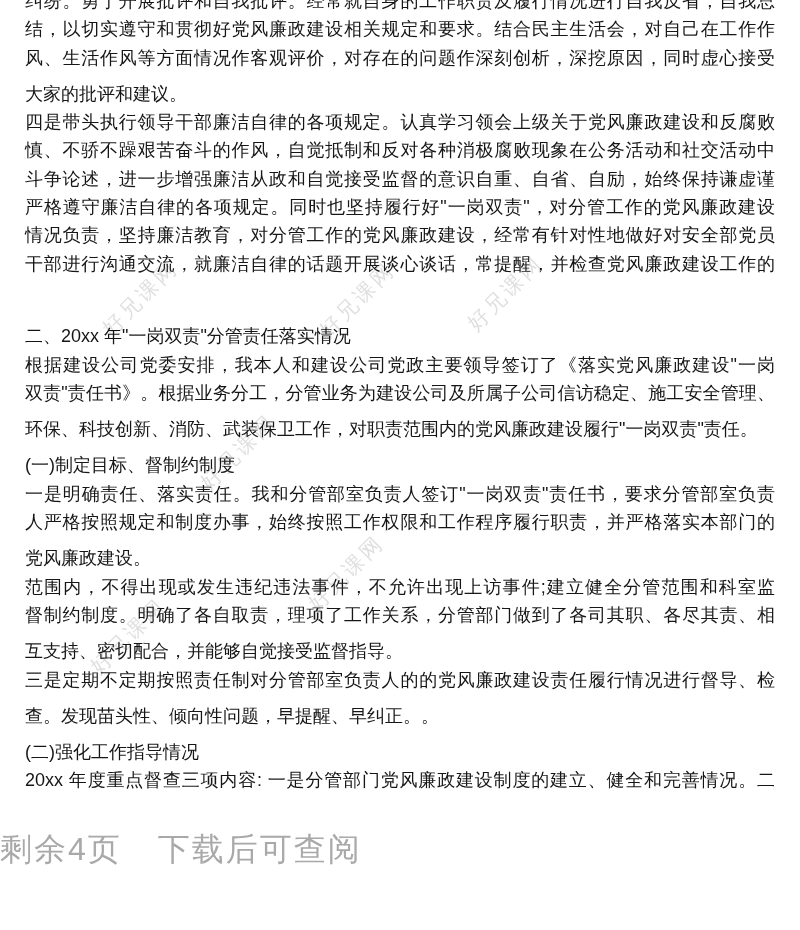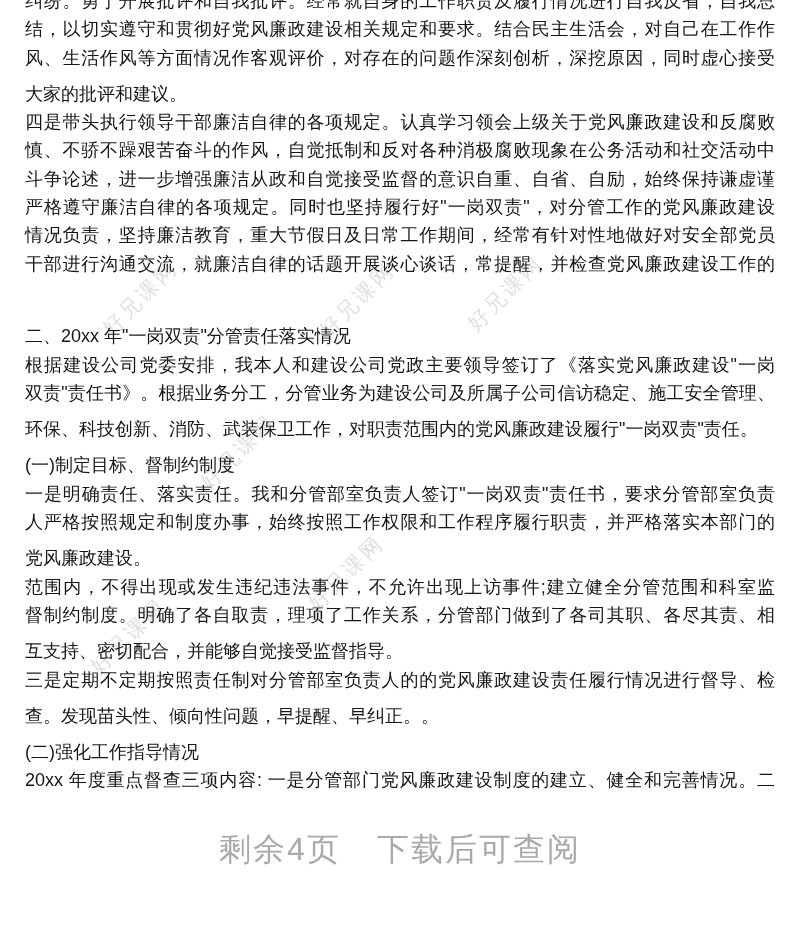--- a/index.html
+++ b/index.html
@@ -41,21 +41,20 @@
   .line.end{
     text-align-last:left;
     margin-top:8px;
   }
   .line.blank{height:28.3px;}
   
   .footer-note{
     position:absolute;
     top:831px;left:0;right:0;
     z-index:1;
-    text-align:center;
     color:#a9a9a9;
     font-size:32px;
     line-height:36px;
     letter-spacing:2px;
   }
   .footer-note .gap{display:inline-block;width:36px;}
 </style>
 </head>
 <body>
 
@@ -72,21 +71,21 @@
 
   <div class="doc-text">
       <div class="line">纠纷。勇于开展批评和自我批评。经常就自身的工作职责及履行情况进行自我反省，自我总</div>
       <div class="line">结，以切实遵守和贯彻好党风廉政建设相关规定和要求。结合民主生活会，对自己在工作作</div>
       <div class="line">风、生活作风等方面情况作客观评价，对存在的问题作深刻创析，深挖原因，同时虚心接受</div>
       <div class="line end">大家的批评和建议。</div>
       <div class="line">四是带头执行领导干部廉洁自律的各项规定。认真学习领会上级关于党风廉政建设和反腐败</div>
       <div class="line">慎、不骄不躁艰苦奋斗的作风，自觉抵制和反对各种消极腐败现象在公务活动和社交活动中</div>
       <div class="line">斗争论述，进一步增强廉洁从政和自觉接受监督的意识自重、自省、自励，始终保持谦虚谨</div>
       <div class="line">严格遵守廉洁自律的各项规定。同时也坚持履行好"一岗双责"，对分管工作的党风廉政建设</div>
-      <div class="line">情况负责，坚持廉洁教育，重大节假日及日常工作期间，经常有针对性地做好对安全部党员</div>
+      <div class="line">情况负责，坚持廉洁教育，对分管工作的党风廉政建设，经常有针对性地做好对安全部党员</div>
       <div class="line">干部进行沟通交流，就廉洁自律的话题开展谈心谈话，常提醒，并检查党风廉政建设工作的</div>
       <div class="line end blank"></div>
       <div class="line end">二、20xx 年"一岗双责"分管责任落实情况</div>
       <div class="line">根据建设公司党委安排，我本人和建设公司党政主要领导签订了《落实党风廉政建设"一岗</div>
       <div class="line">双责"责任书》。根据业务分工，分管业务为建设公司及所属子公司信访稳定、施工安全管理、</div>
       <div class="line end">环保、科技创新、消防、武装保卫工作，对职责范围内的党风廉政建设履行"一岗双责"责任。</div>
       <div class="line end">(一)制定目标、督制约制度</div>
       <div class="line">一是明确责任、落实责任。我和分管部室负责人签订"一岗双责"责任书，要求分管部室负责</div>
       <div class="line">人严格按照规定和制度办事，始终按照工作权限和工作程序履行职责，并严格落实本部门的</div>
       <div class="line end">党风廉政建设。</div>

